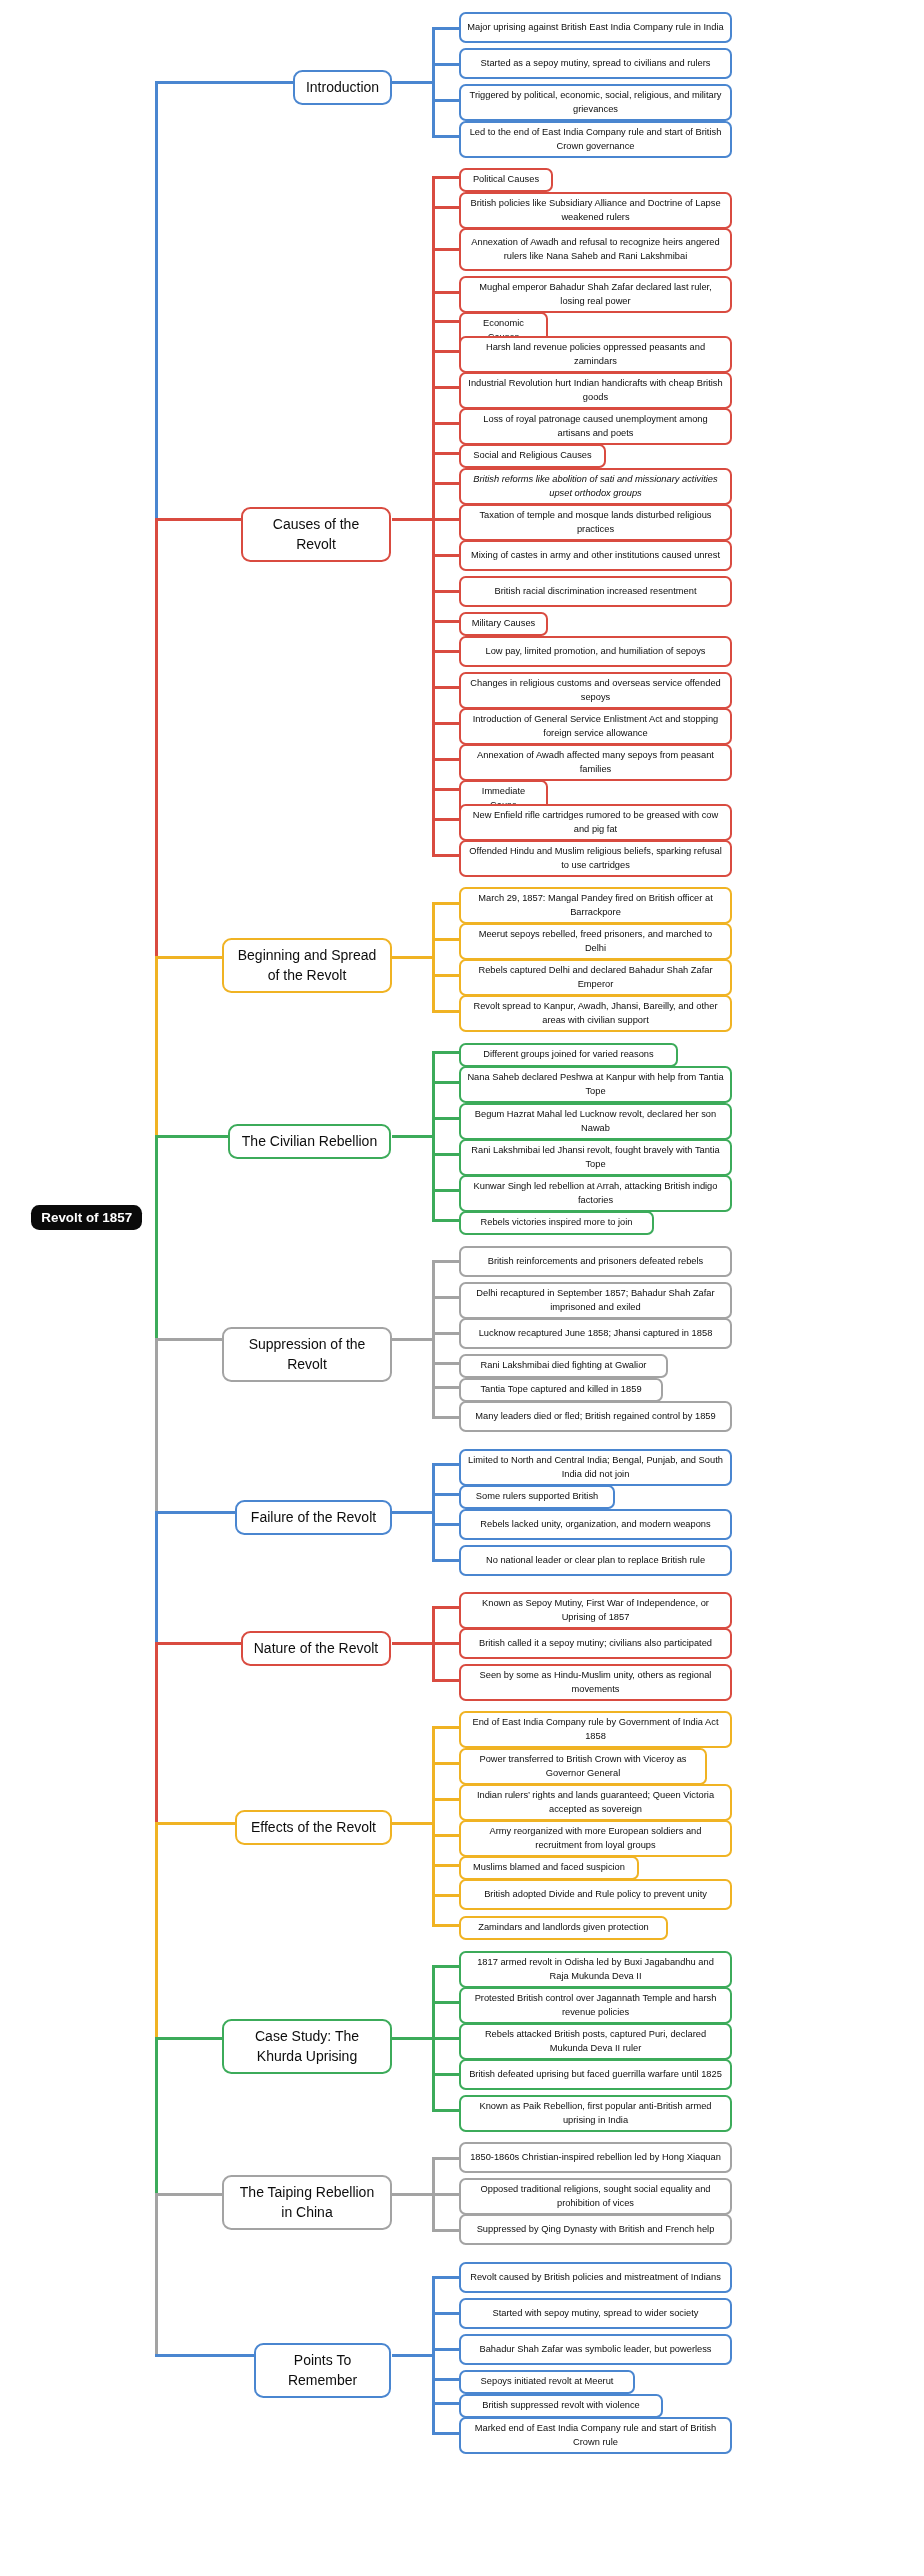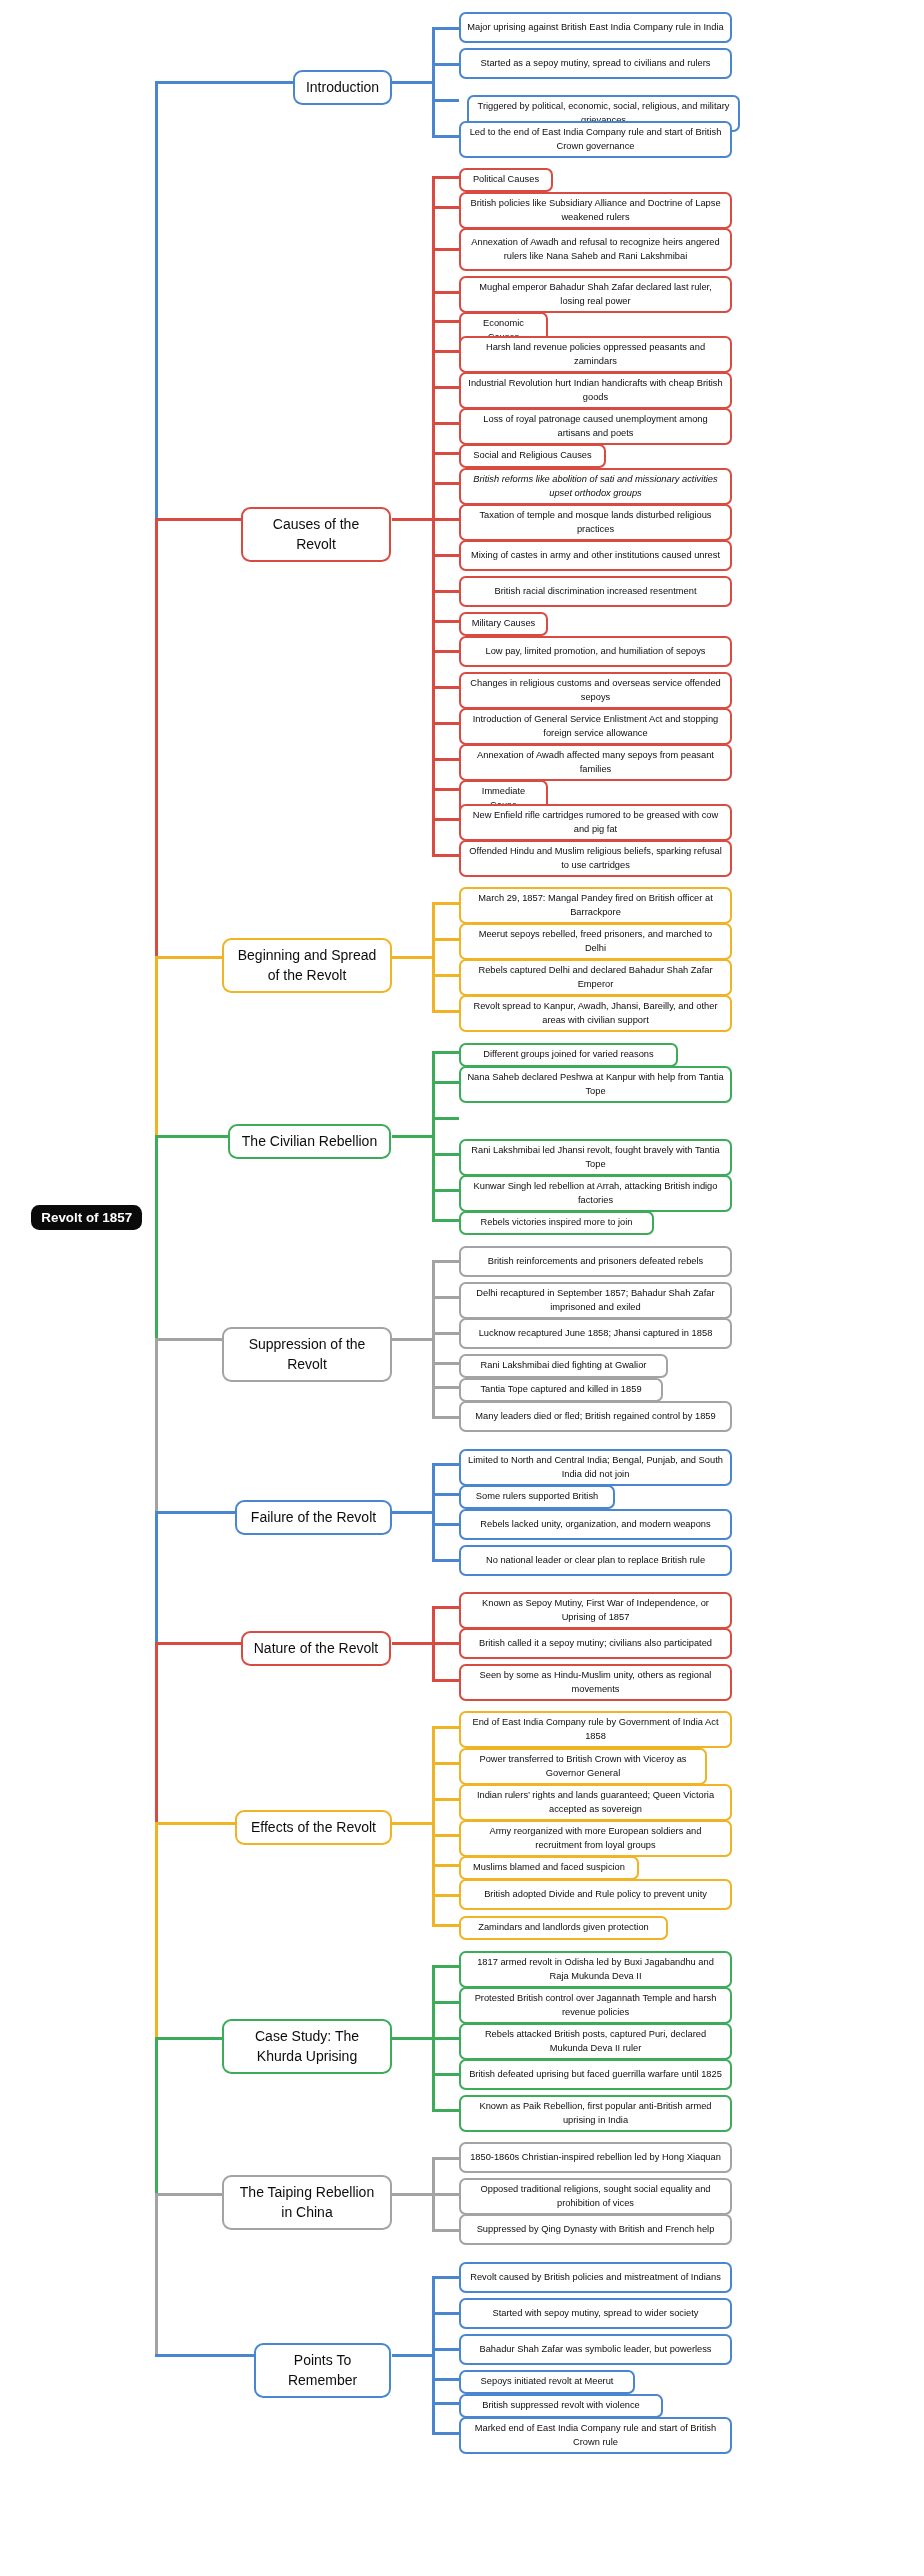--- a/index.html
+++ b/index.html
@@ -90,21 +90,21 @@
 <div class="ln v k-blue" style="left: 432px; top: 27px; width: 2.6px; height: 111px;"></div>
     <div class="ln h k-blue" style="left: 432px; top: 27px; width: 27px; height: 2.6px;"></div>
     <div class="node leaf c-blue" style="left: 459px; top: 12.4px; width: 273px; min-height: 31px;">
       <span>Major uprising against British East India Company rule in India</span>
     </div>
     <div class="ln h k-blue" style="left: 432px; top: 63px; width: 27px; height: 2.6px;"></div>
     <div class="node leaf c-blue" style="left: 459px; top: 48px; width: 273px; min-height: 31px;">
       <span>Started as a sepoy mutiny, spread to civilians and rulers</span>
     </div>
     <div class="ln h k-blue" style="left: 432px; top: 99px; width: 27px; height: 2.6px;"></div>
-    <div class="node leaf c-blue" style="left: 459px; top: 95px; width: 273px; min-height: 31px; margin-left: 8px;">
+    <div class="node leaf c-blue" style="left: 459px; top: 84px; width: 273px; min-height: 31px;">
       <span>Triggered by political, economic, social, religious, and military grievances</span>
     </div>
     <div class="ln h k-blue" style="left: 432px; top: 135px; width: 27px; height: 2.6px;"></div>
     <div class="node leaf c-blue" style="left: 459px; top: 121px; width: 273px; min-height: 31px;">
       <span>Led to the end of East India Company rule and start of British Crown governance</span>
     </div>
     <div class="node branch c-blue" style="left: 293px; top: 70px; width: 99px; min-height: 25px;">
       <span>Introduction</span>
     </div>
     <div class="ln h k-blue" style="left: 392px; top: 81px; width: 40px; height: 2.6px;"></div>
@@ -221,20 +221,23 @@
     <div class="ln v k-green" style="left: 432px; top: 1051px; width: 2.6px; height: 171px;"></div>
     <div class="ln h k-green" style="left: 432px; top: 1051px; width: 27px; height: 2.6px;"></div>
     <div class="node leaf c-green" style="left: 459px; top: 1043px; width: 219px; min-height: 18.5px;">
       <span>Different groups joined for varied reasons</span>
     </div>
     <div class="ln h k-green" style="left: 432px; top: 1081px; width: 27px; height: 2.6px;"></div>
     <div class="node leaf c-green" style="left: 459px; top: 1066px; width: 273px; min-height: 31px;">
       <span>Nana Saheb declared Peshwa at Kanpur with help from Tantia Tope</span>
     </div>
     <div class="ln h k-green" style="left: 432px; top: 1117px; width: 27px; height: 2.6px;"></div>
+    <div class="node leaf c-green" style="left: 459px; top: 1103px; width: 273px; min-height: 31px;">
+      <span>Begum Hazrat Mahal led Lucknow revolt, declared her son Nawab</span>
+    </div>
     <div class="ln h k-green" style="left: 432px; top: 1153px; width: 27px; height: 2.6px;"></div>
     <div class="node leaf c-green" style="left: 459px; top: 1139px; width: 273px; min-height: 31px;">
       <span>Rani Lakshmibai led Jhansi revolt, fought bravely with Tantia Tope</span>
     </div>
     <div class="ln h k-green" style="left: 432px; top: 1189px; width: 27px; height: 2.6px;"></div>
     <div class="node leaf c-green" style="left: 459px; top: 1175px; width: 273px; min-height: 31px;">
       <span>Kunwar Singh led rebellion at Arrah, attacking British indigo factories</span>
     </div>
     <div class="ln h k-green" style="left: 432px; top: 1219px; width: 27px; height: 2.6px;"></div>
     <div class="node leaf c-green" style="left: 459px; top: 1211px; width: 195px; min-height: 18.5px;">

